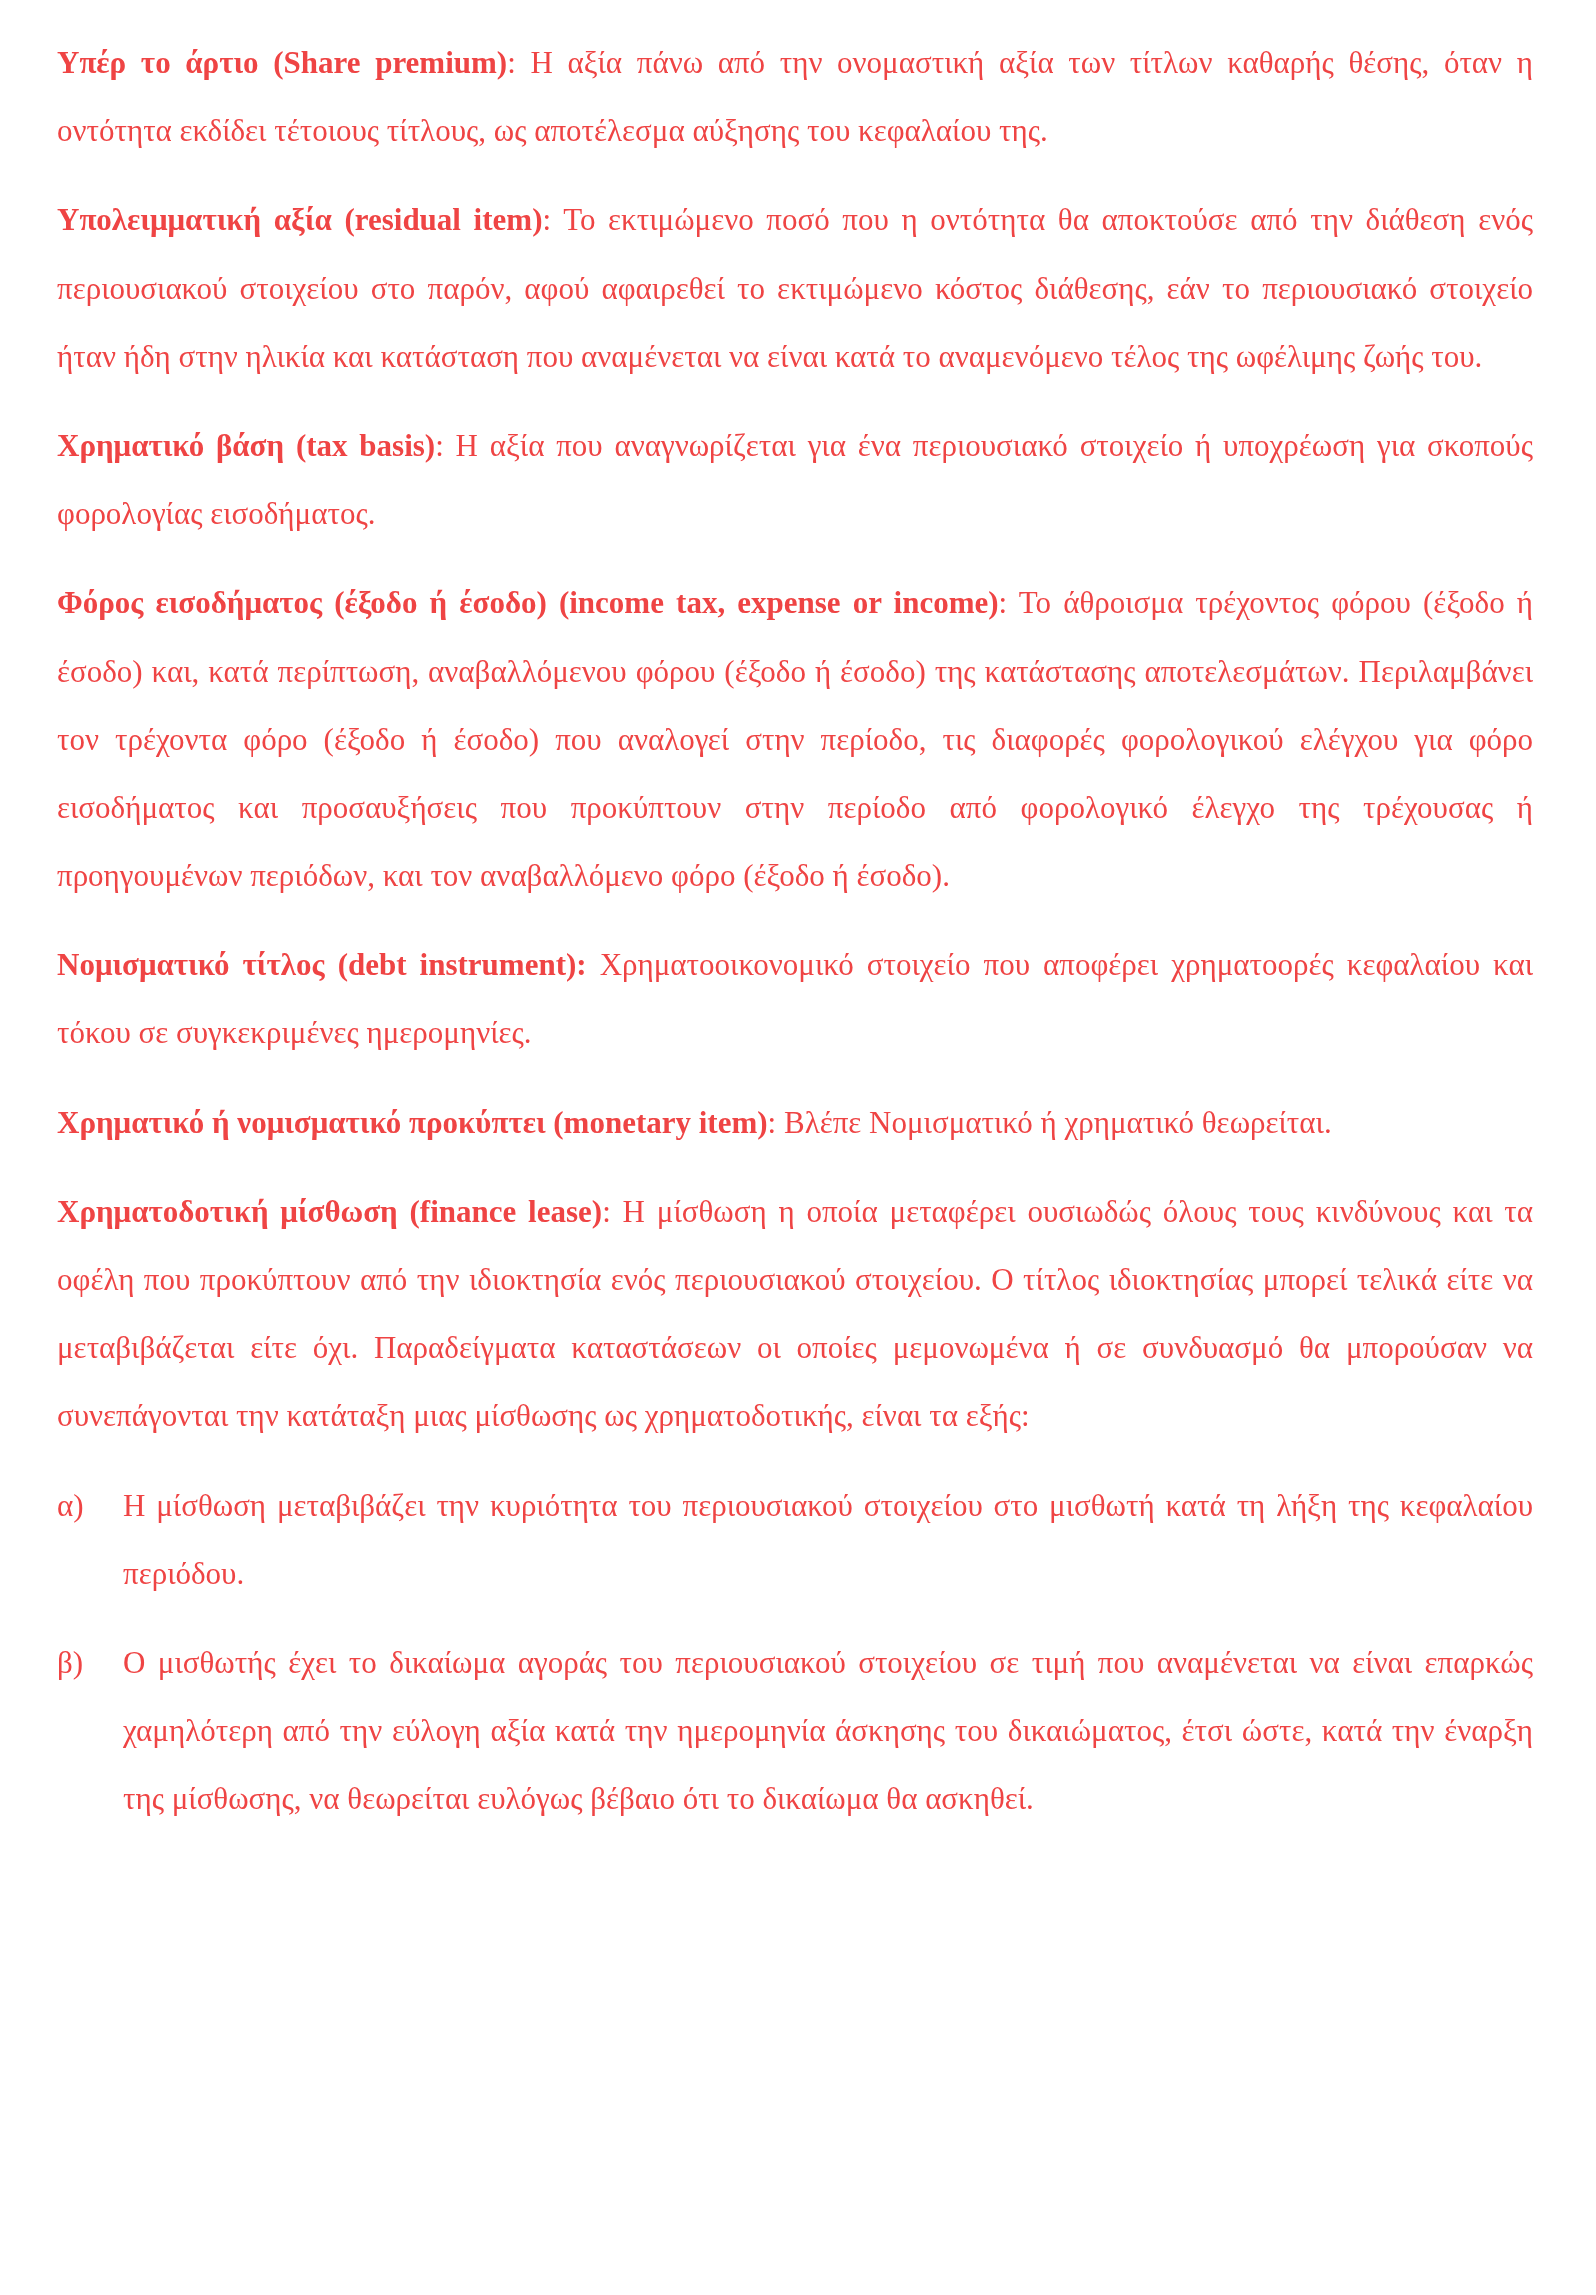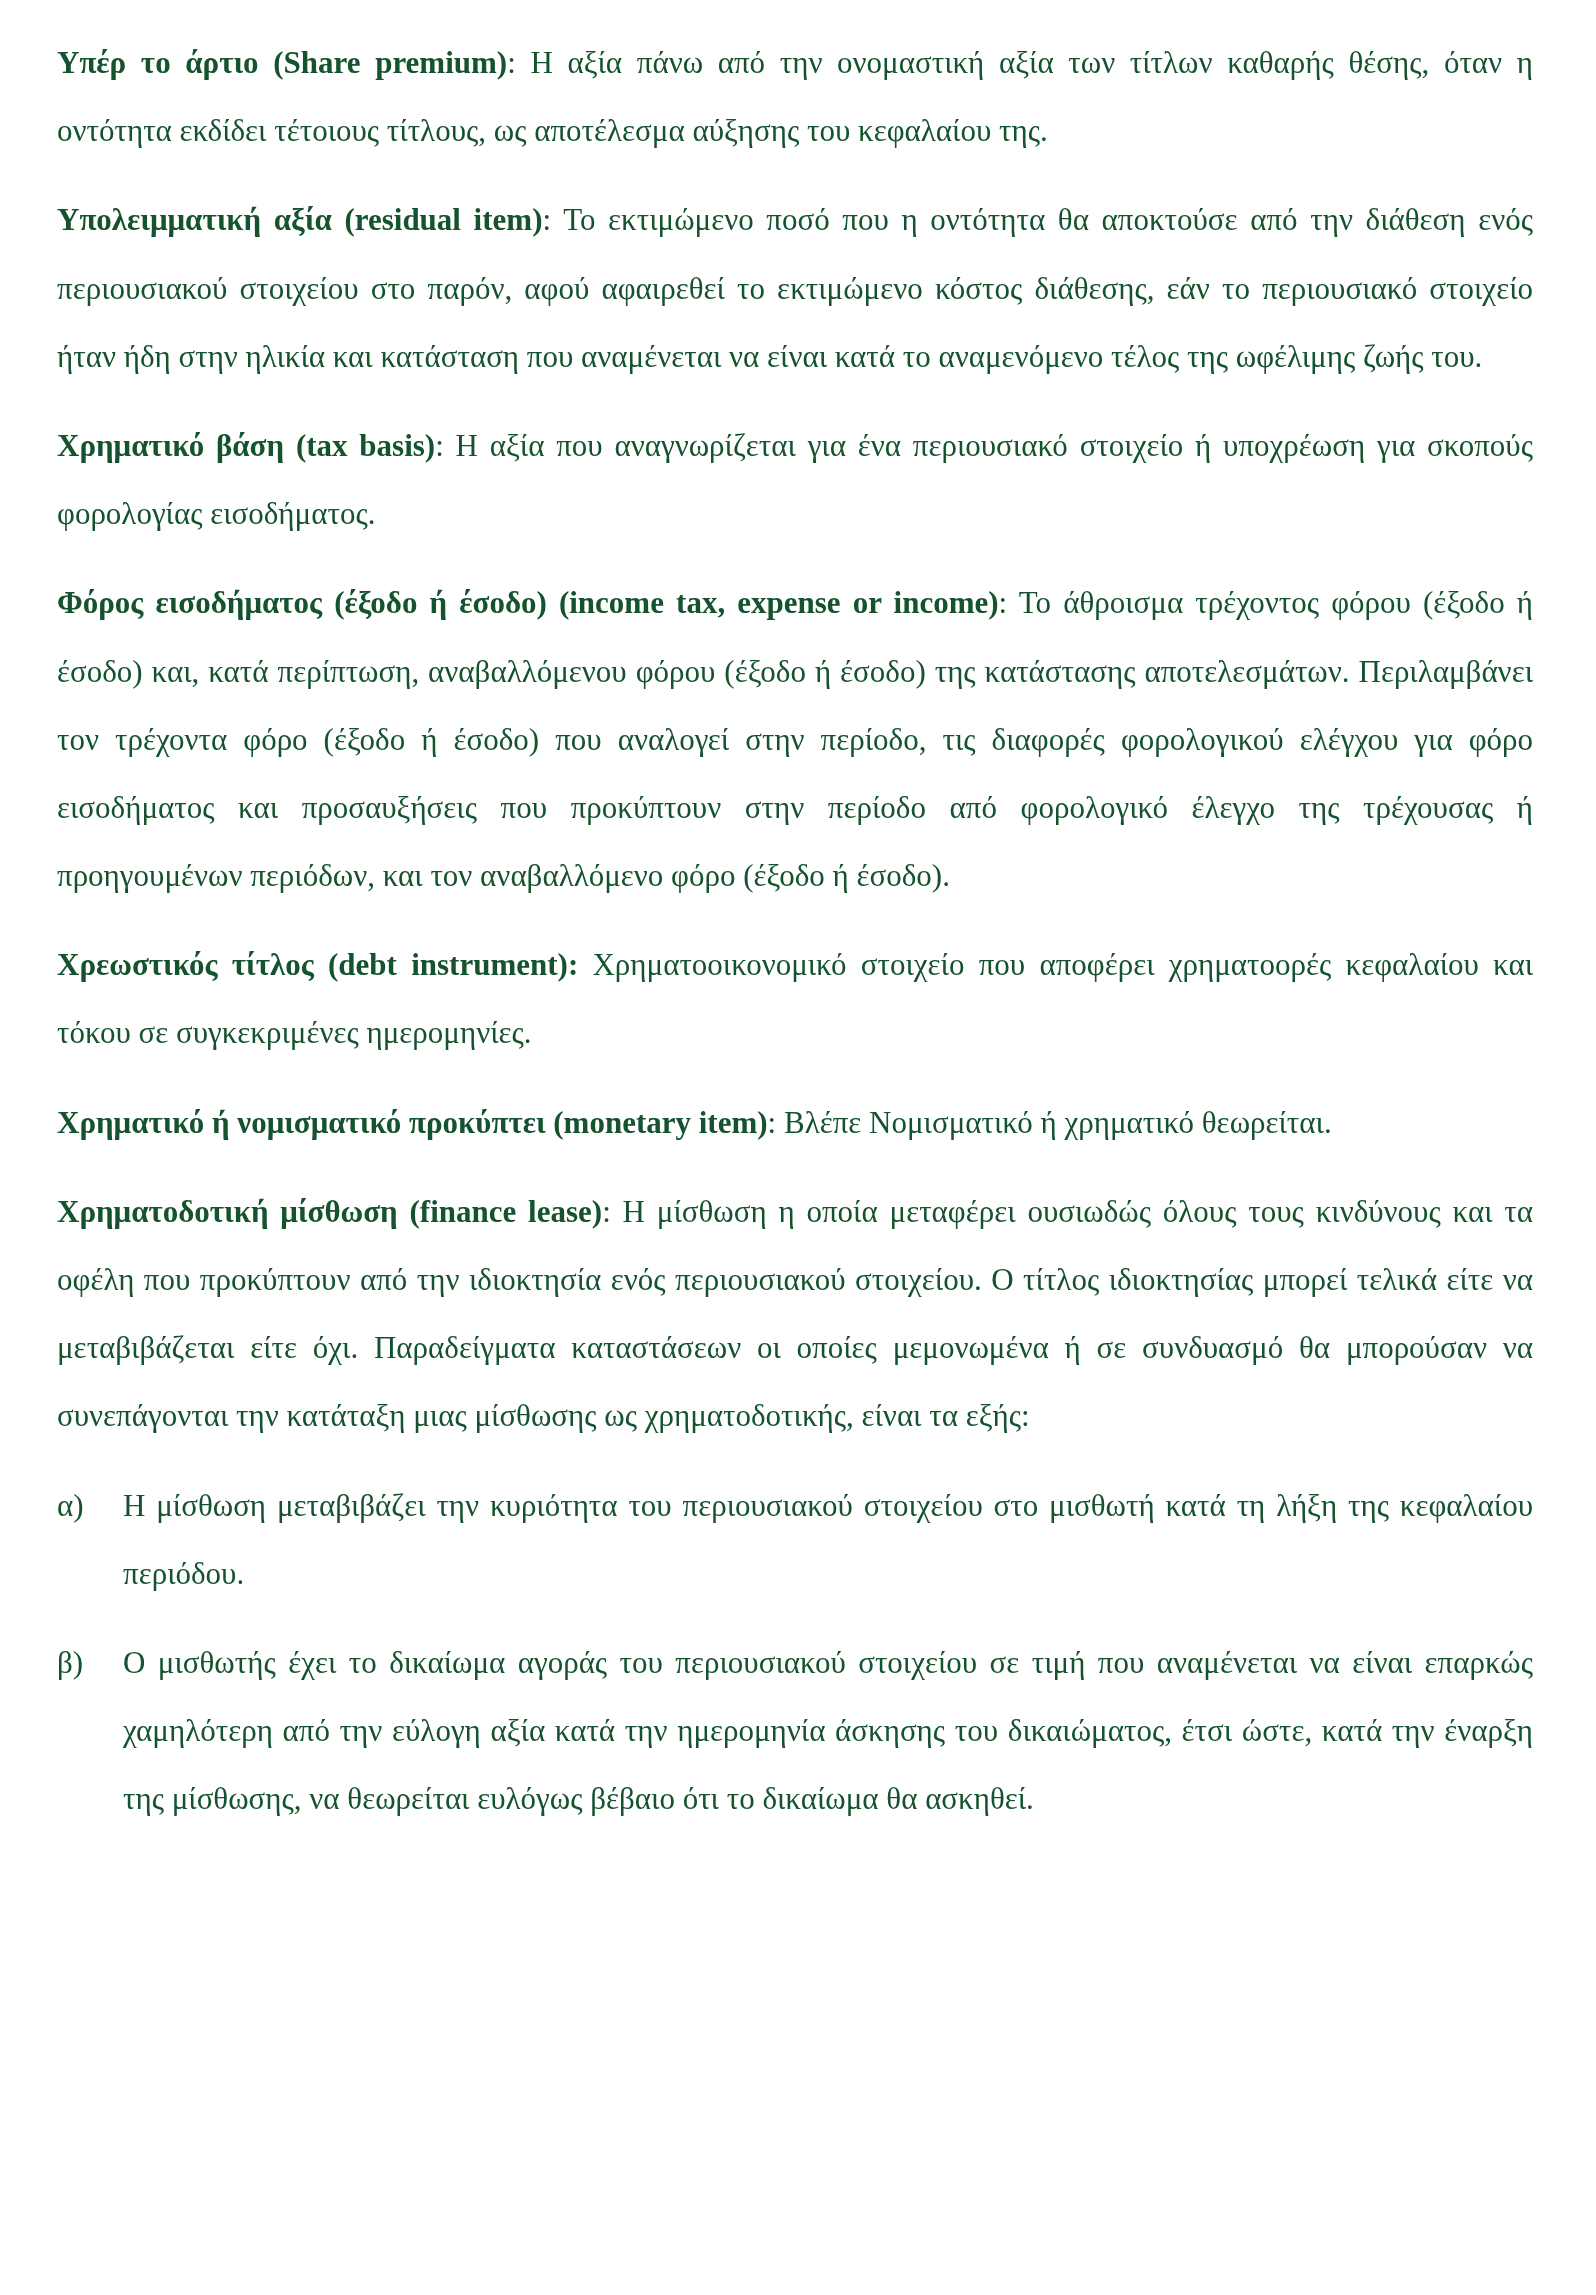--- a/index.html
+++ b/index.html
@@ -7,21 +7,21 @@
     padding: 0;
     background: #ffffff;
   }
   .page {
     position: relative;
     width: 1596px;
     height: 2295px;
     box-sizing: border-box;
     padding: 29px 63px 0 57px;
     background: #ffffff;
-    color: #14532d;
+    color: #ef4444;
     font-family: "Liberation Serif", "DejaVu Serif", serif;
     font-size: 31px;
     line-height: 2.2;
     overflow: hidden;
   }
   .def {
     margin: 0 0 21px 0;
     text-align: justify;
   }
   .def strong {
@@ -46,21 +46,21 @@
 
   <p class="def"><strong>Υπέρ το άρτιο (Share premium)</strong><span>: Η αξία πάνω από την ονομαστική αξία των τίτλων καθαρής θέσης, όταν η οντότητα εκδίδει τέτοιους τίτλους, ως αποτέλεσμα αύξησης του κεφαλαίου της.</span></p>
 
   <p class="def"><strong>Υπολειμματική αξία (residual item)</strong><span>: Το εκτιμώμενο ποσό που η οντότητα θα αποκτούσε από την διάθεση ενός περιουσιακού στοιχείου στο παρόν, αφού αφαιρεθεί το εκτιμώμενο κόστος διάθεσης, εάν το περιουσιακό στοιχείο ήταν ήδη στην ηλικία και κατάσταση που αναμένεται να είναι κατά το αναμενόμενο τέλος της ωφέλιμης ζωής του.</span></p>
 
 
   <p class="def"><strong>Χρηματικό βάση (tax basis)</strong><span>: Η αξία που αναγνωρίζεται για ένα περιουσιακό στοιχείο ή υποχρέωση για σκοπούς φορολογίας εισοδήματος.</span></p>
 
   <p class="def"><strong>Φόρος εισοδήματος (έξοδο ή έσοδο) (income tax, expense or income)</strong><span>: Το άθροισμα τρέχοντος φόρου (έξοδο ή έσοδο) και, κατά περίπτωση, αναβαλλόμενου φόρου (έξοδο ή έσοδο) της κατάστασης αποτελεσμάτων. Περιλαμβάνει τον τρέχοντα φόρο (έξοδο ή έσοδο) που αναλογεί στην περίοδο, τις διαφορές φορολογικού ελέγχου για φόρο εισοδήματος και προσαυξήσεις που προκύπτουν στην περίοδο από φορολογικό έλεγχο της τρέχουσας ή προηγουμένων περιόδων, και τον αναβαλλόμενο φόρο (έξοδο ή έσοδο).</span></p>
 
-  <p class="def"><strong>Χρεωστικός τίτλος (debt instrument):</strong><span> Χρηματοοικονομικό στοιχείο που αποφέρει χρηματοορές κεφαλαίου και τόκου σε συγκεκριμένες ημερομηνίες.</span></p>
+  <p class="def"><strong>Νομισματικό τίτλος (debt instrument):</strong><span> Χρηματοοικονομικό στοιχείο που αποφέρει χρηματοορές κεφαλαίου και τόκου σε συγκεκριμένες ημερομηνίες.</span></p>
 
   <p class="def"><strong>Χρηματικό ή νομισματικό προκύπτει (monetary item)</strong><span>: Βλέπε Νομισματικό ή χρηματικό θεωρείται.</span></p>
 
   <p class="def"><strong>Χρηματοδοτική μίσθωση (finance lease)</strong><span>: Η μίσθωση η οποία μεταφέρει ουσιωδώς όλους τους κινδύνους και τα οφέλη που προκύπτουν από την ιδιοκτησία ενός περιουσιακού στοιχείου. Ο τίτλος ιδιοκτησίας μπορεί τελικά είτε να μεταβιβάζεται είτε όχι. Παραδείγματα καταστάσεων οι οποίες μεμονωμένα ή σε συνδυασμό θα μπορούσαν να συνεπάγονται την κατάταξη μιας μίσθωσης ως χρηματοδοτικής, είναι τα εξής:</span></p>
 
   <div class="list-item">
     <span class="marker">α)</span>
     <span class="li-text">Η μίσθωση μεταβιβάζει την κυριότητα του περιουσιακού στοιχείου στο μισθωτή κατά τη λήξη της κεφαλαίου περιόδου.</span>
   </div>
 

